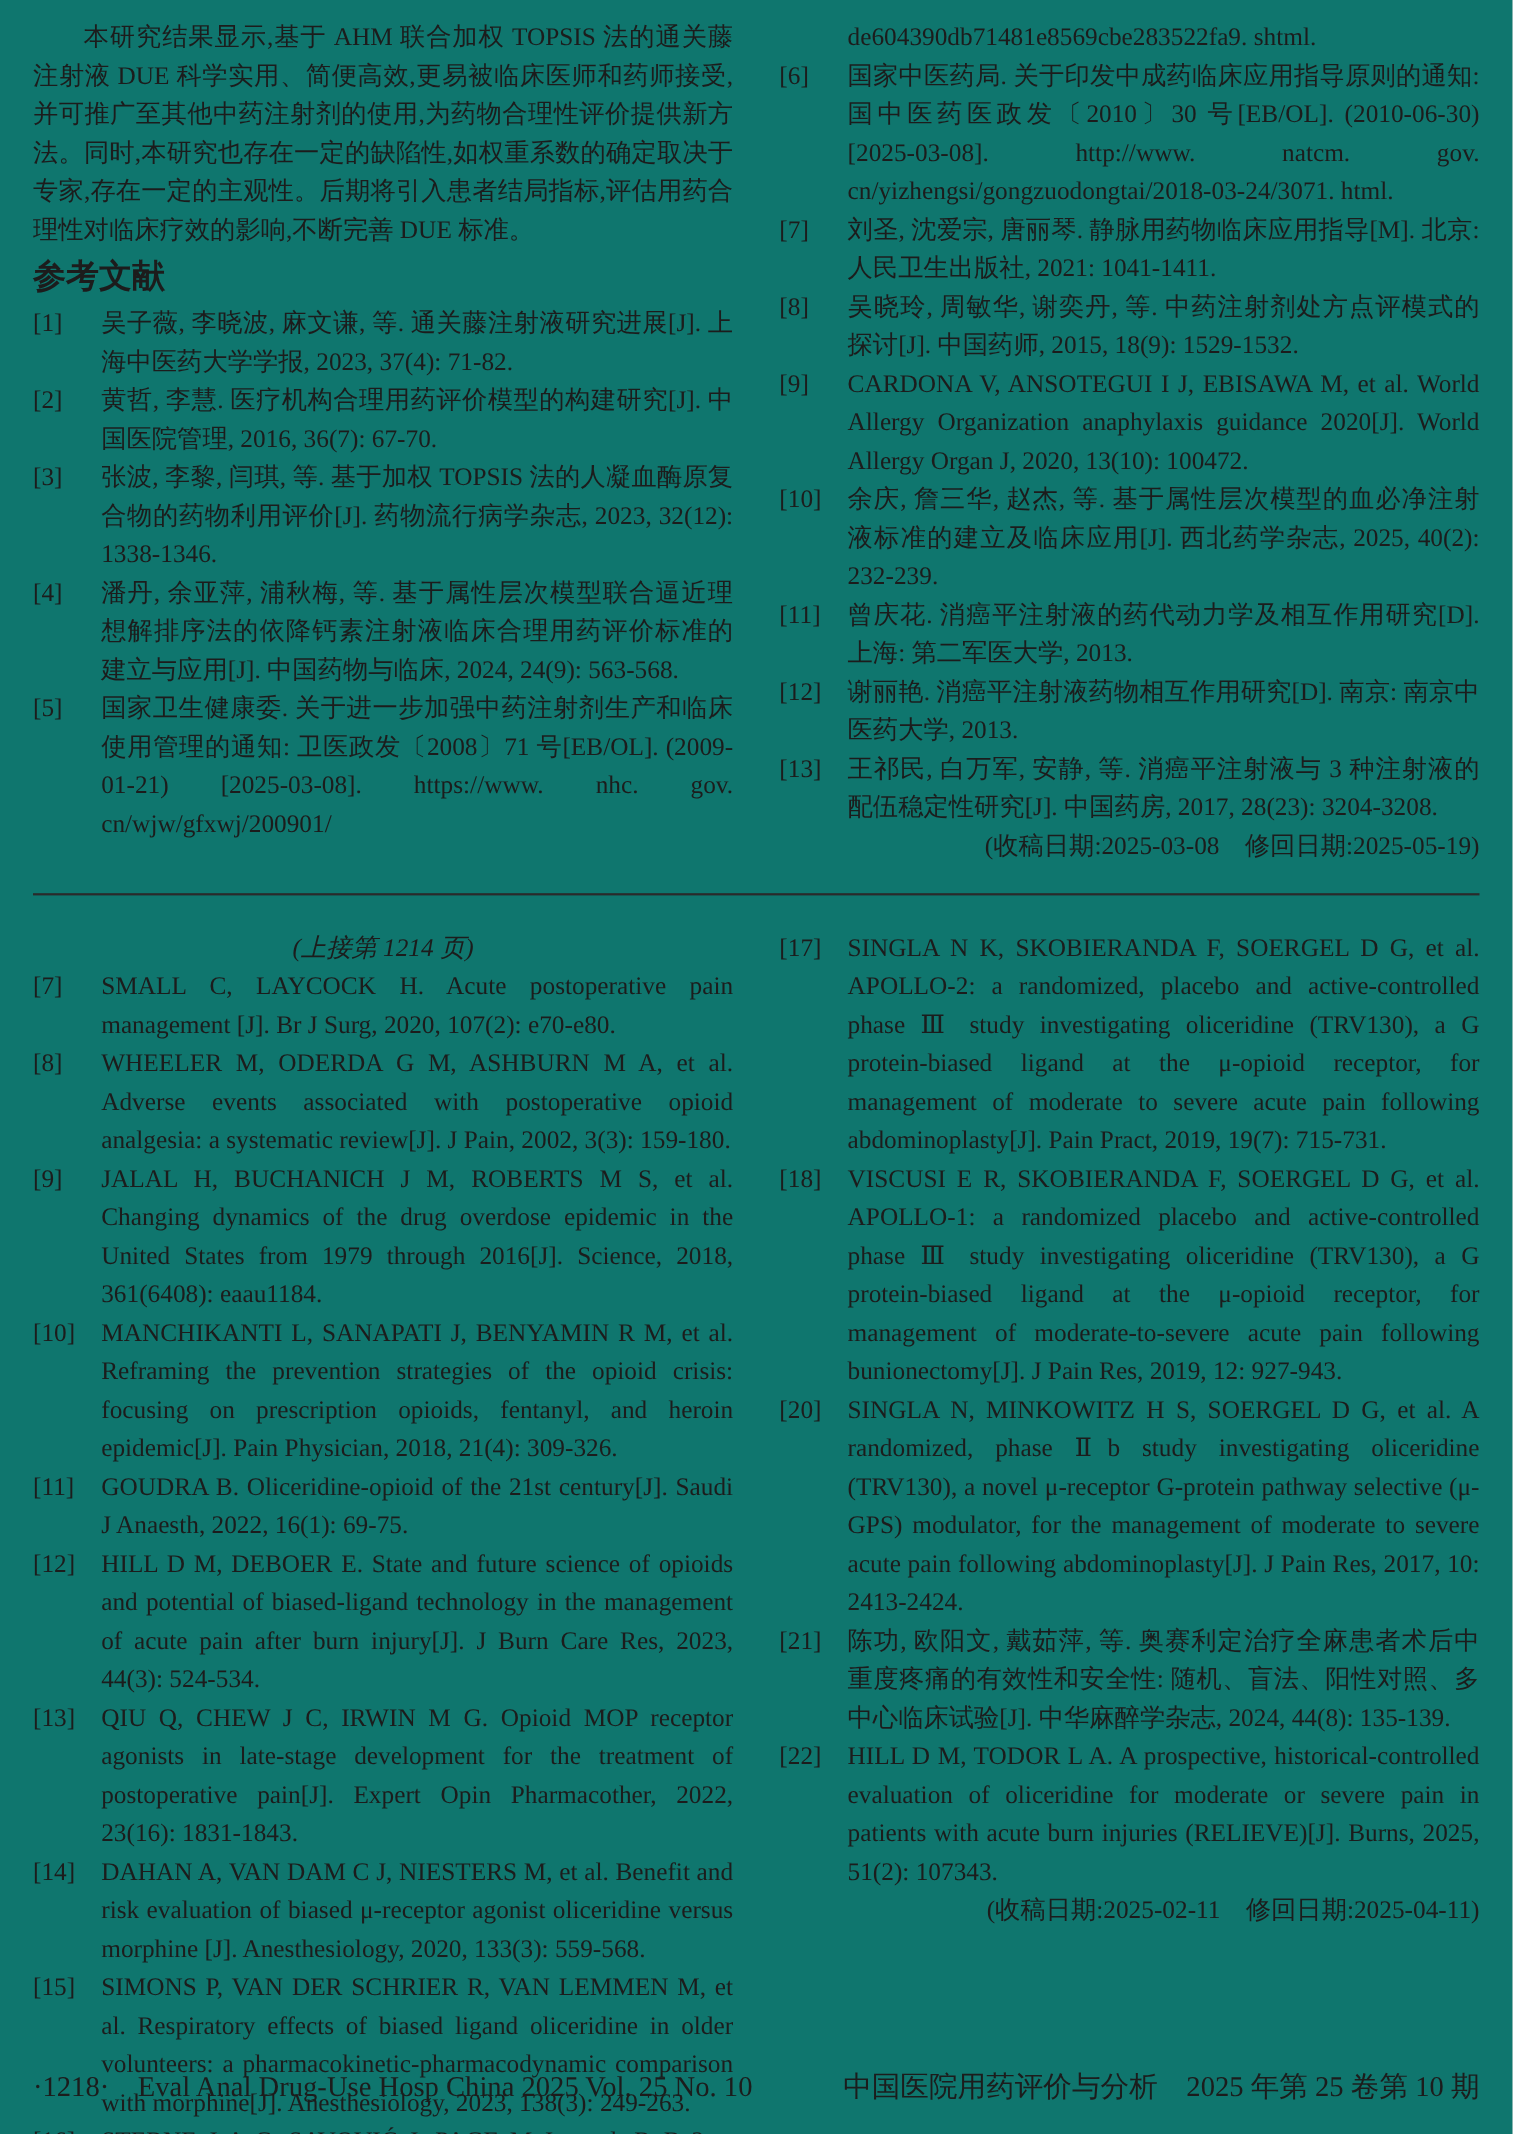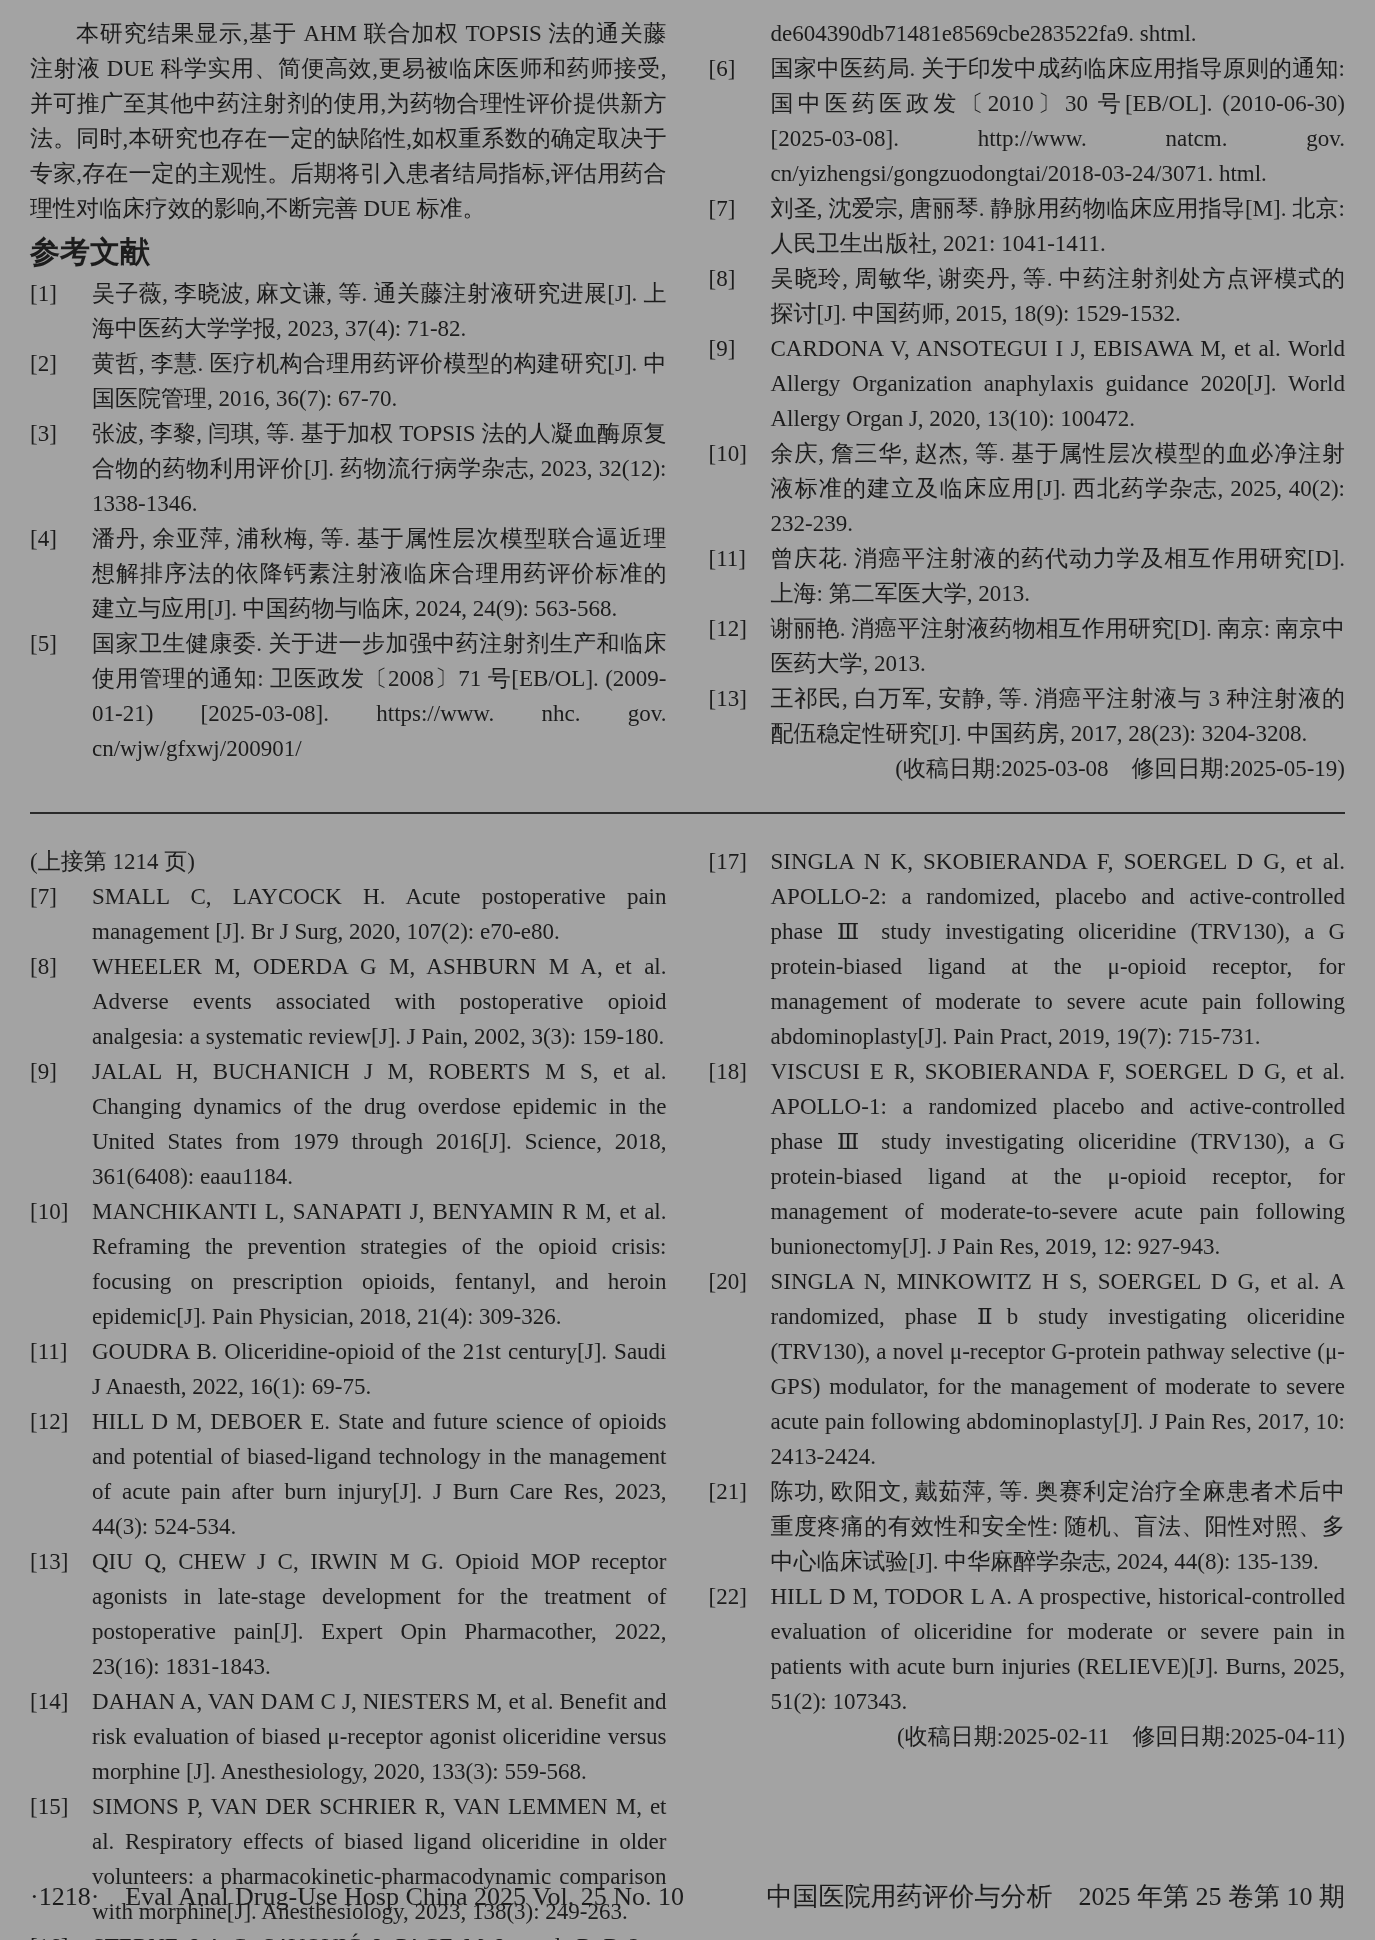--- a/index.html
+++ b/index.html
@@ -1,20 +1,20 @@
 <!DOCTYPE html>
 <html><head>
 <meta charset="utf-8">
 <style>
   html,body{margin:0;padding:0;background:#e8e8e8;}
   .page{
     position:relative;
     width:1375px;height:1940px;
     margin:0 auto;
-    background:#a3a3a3;
+    background:#0f766e;
     color:#1c1c1c;
     font-family:"Liberation Serif","DejaVu Serif",serif;
     font-size:23px;line-height:35px;
     box-sizing:border-box;
     padding:16px 30px 0 30px;
     overflow:hidden;
   }
   .two-col{display:flex;gap:42px;}
   .col{flex:0 0 calc((100% - 42px)/2);min-width:0;}
   .body-para{
@@ -24,21 +24,21 @@
     margin:4px 0 2px 0;
     font-size:30px;font-weight:bold;line-height:44px;
     font-family:"Liberation Sans","DejaVu Sans",sans-serif;
   }
   ol.refs{list-style:none;margin:0;padding:0;}
   .ref{display:flex;align-items:flex-start;}
   .ref-no{flex:0 0 62px;white-space:nowrap;}
   .ref-text{flex:1;text-align:justify;min-width:0;}
   .carry-line{margin-left:62px;text-align:justify;}
   .dates-line{text-align:right;}
-  .continued-note{text-align:left;}
+  .continued-note{text-align:center;font-style:italic;}
   hr.divider{
     border:none;border-top:2px solid #2a2a2a;
     margin:26px 0 30px 0;
   }
   .page-footer{
     position:absolute;left:30px;right:30px;bottom:28px;
     display:flex;justify-content:space-between;align-items:baseline;
     font-size:26px;line-height:30px;
   }
 </style>

